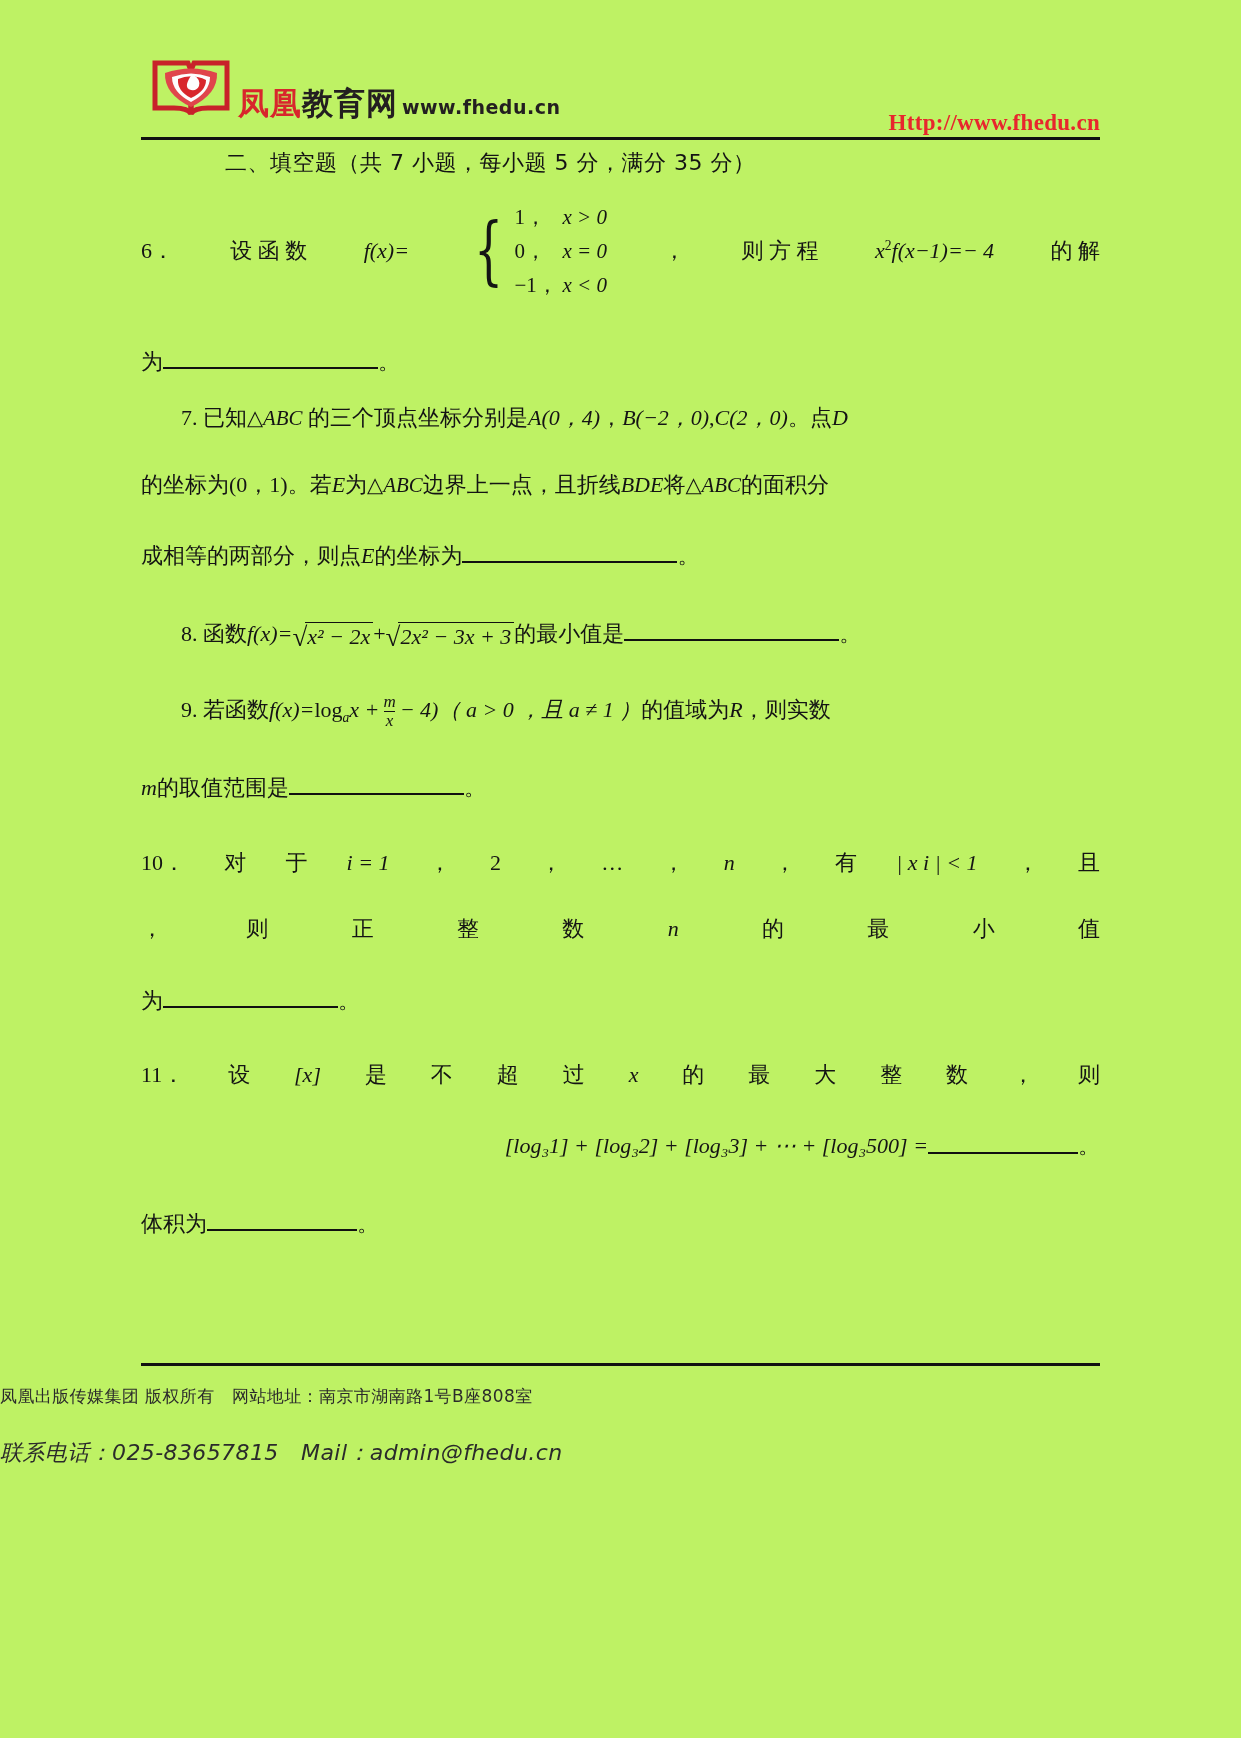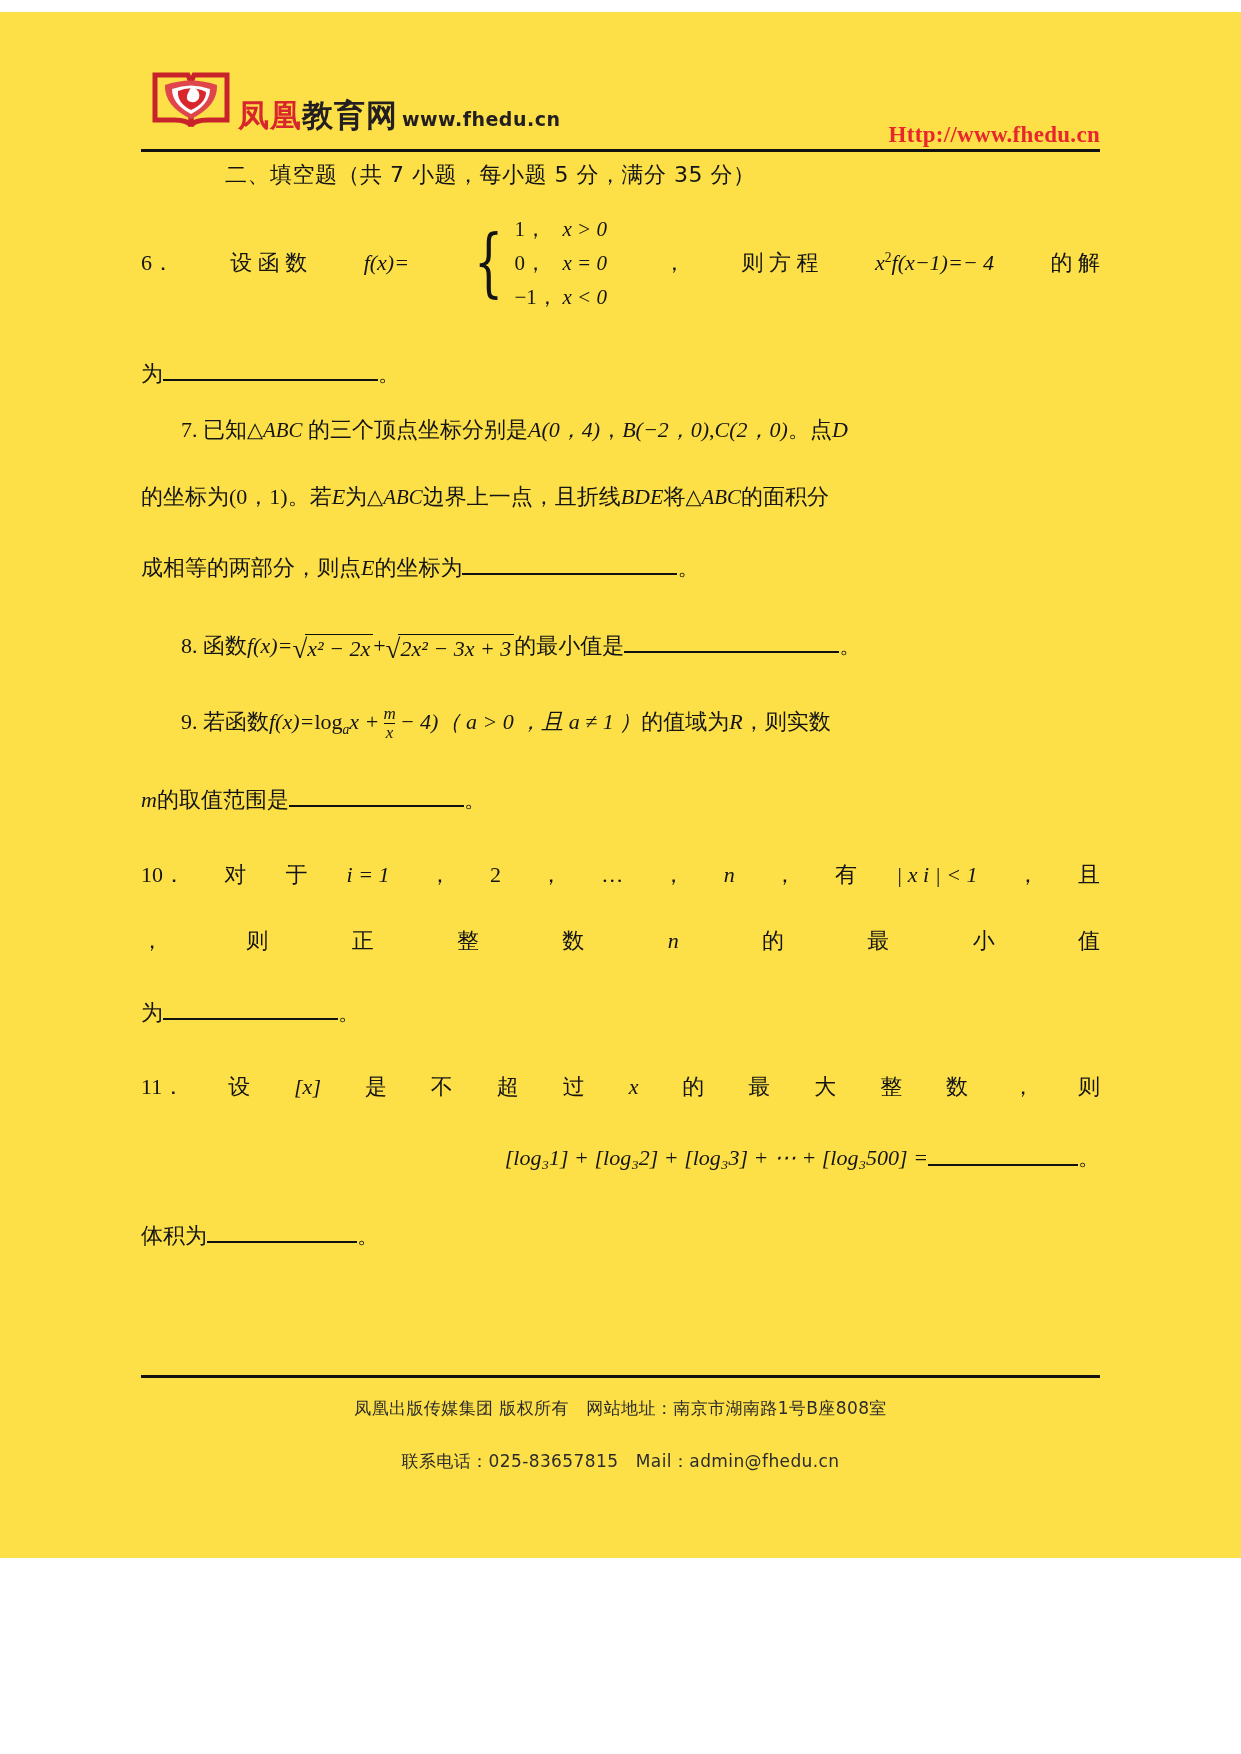--- a/index.html
+++ b/index.html
@@ -12,24 +12,23 @@
     height: 1754px;
     font-family: "Liberation Serif", "DejaVu Serif", serif;
     color: #141414;
     position: relative;
     overflow: hidden;
   }
 
   .page {
     position: relative;
     width: 1241px;
-    height: 1546px;
-    background: #fde047;
+    height: 1738px;
+    background: #bef264;
     box-sizing: border-box;
-    margin-top: 12px;
   }
 
   
   .header {
     position: absolute;
     left: 0; top: 0;
     width: 1241px;
     height: 140px;
   }
   .logo-wrap {
@@ -96,34 +95,34 @@
     top: 1363px;
     width: 959px;
     height: 3px;
     background: #111111;
   }
   .footer {
     position: absolute;
     left: 0;
     top: 1385px;
     width: 1241px;
-    text-align: center;
     font-family: "DejaVu Sans", "Liberation Sans", sans-serif;
     color: #2b2b2b;
   }
   .footer-line1 {
     font-size: 17px;
     letter-spacing: 0.4px;
     white-space: nowrap;
   }
   .footer-line2 {
-    font-size: 17px;
+    font-size: 22px;
     letter-spacing: 0.4px;
     margin-top: 30px;
     white-space: nowrap;
+    font-style: italic;
   }
 
   
   .content {
     position: absolute;
     left: 141px;
     top: 148px;
     width: 959px;
   }
 

